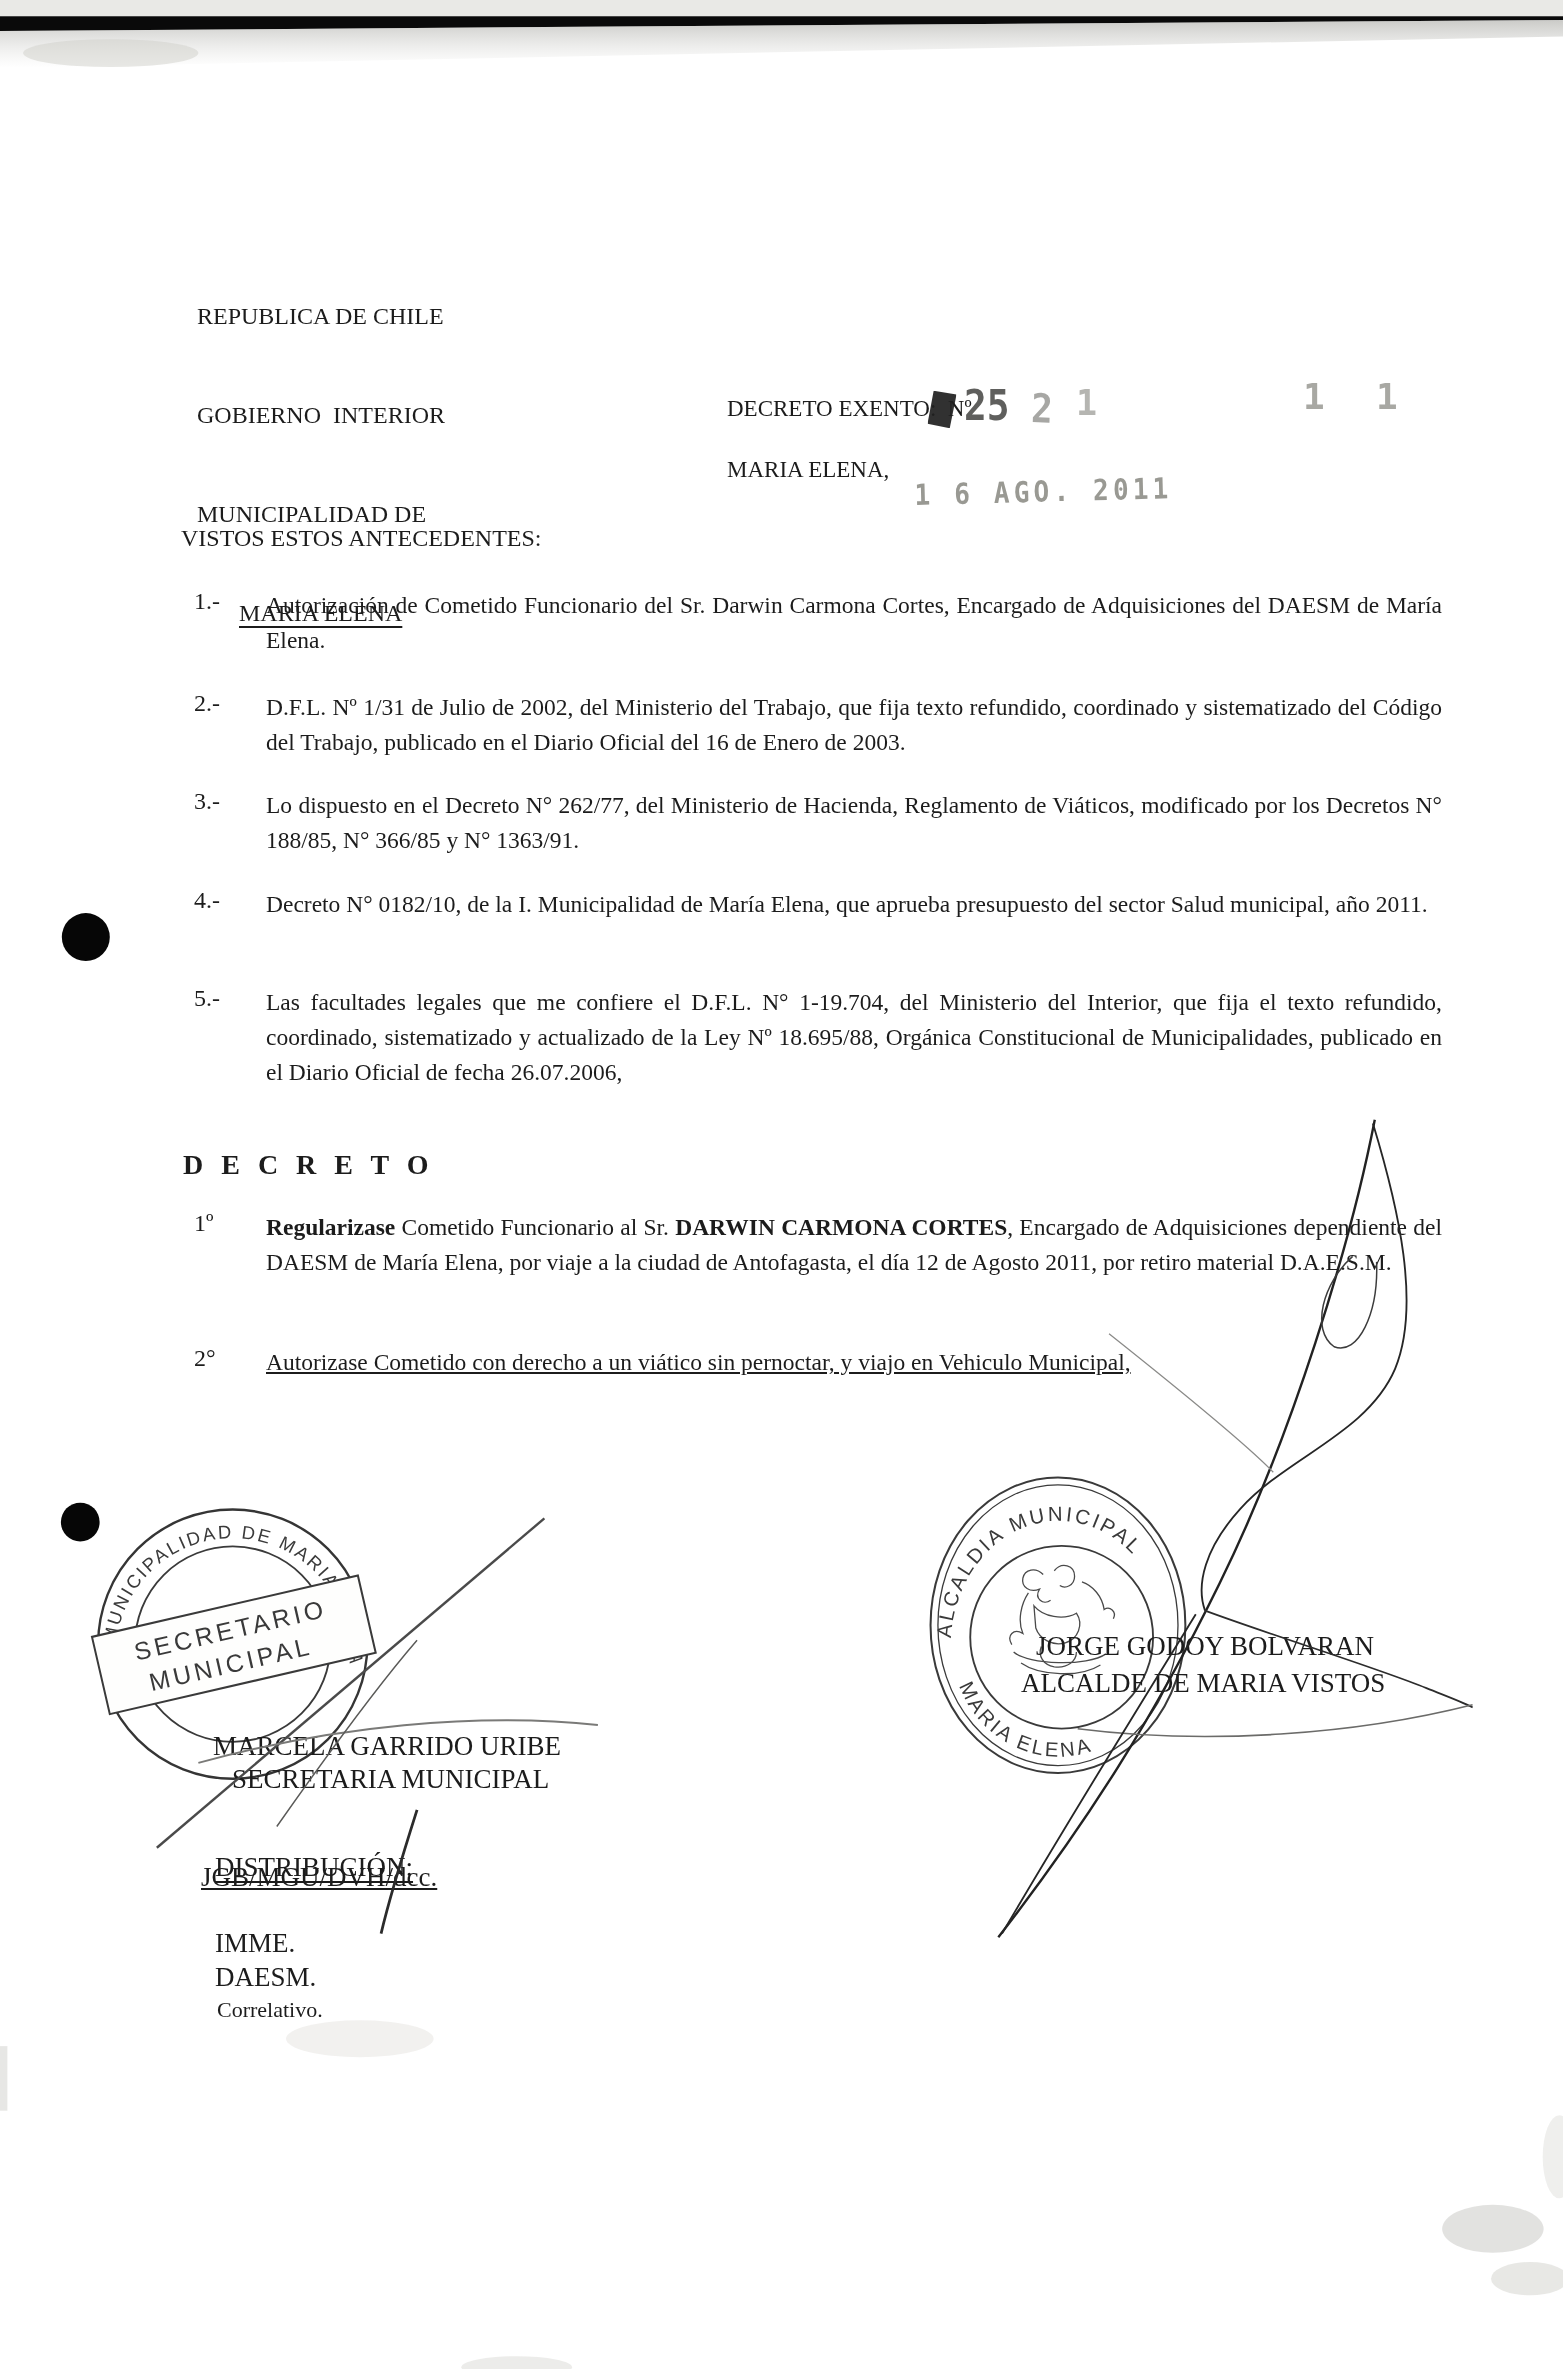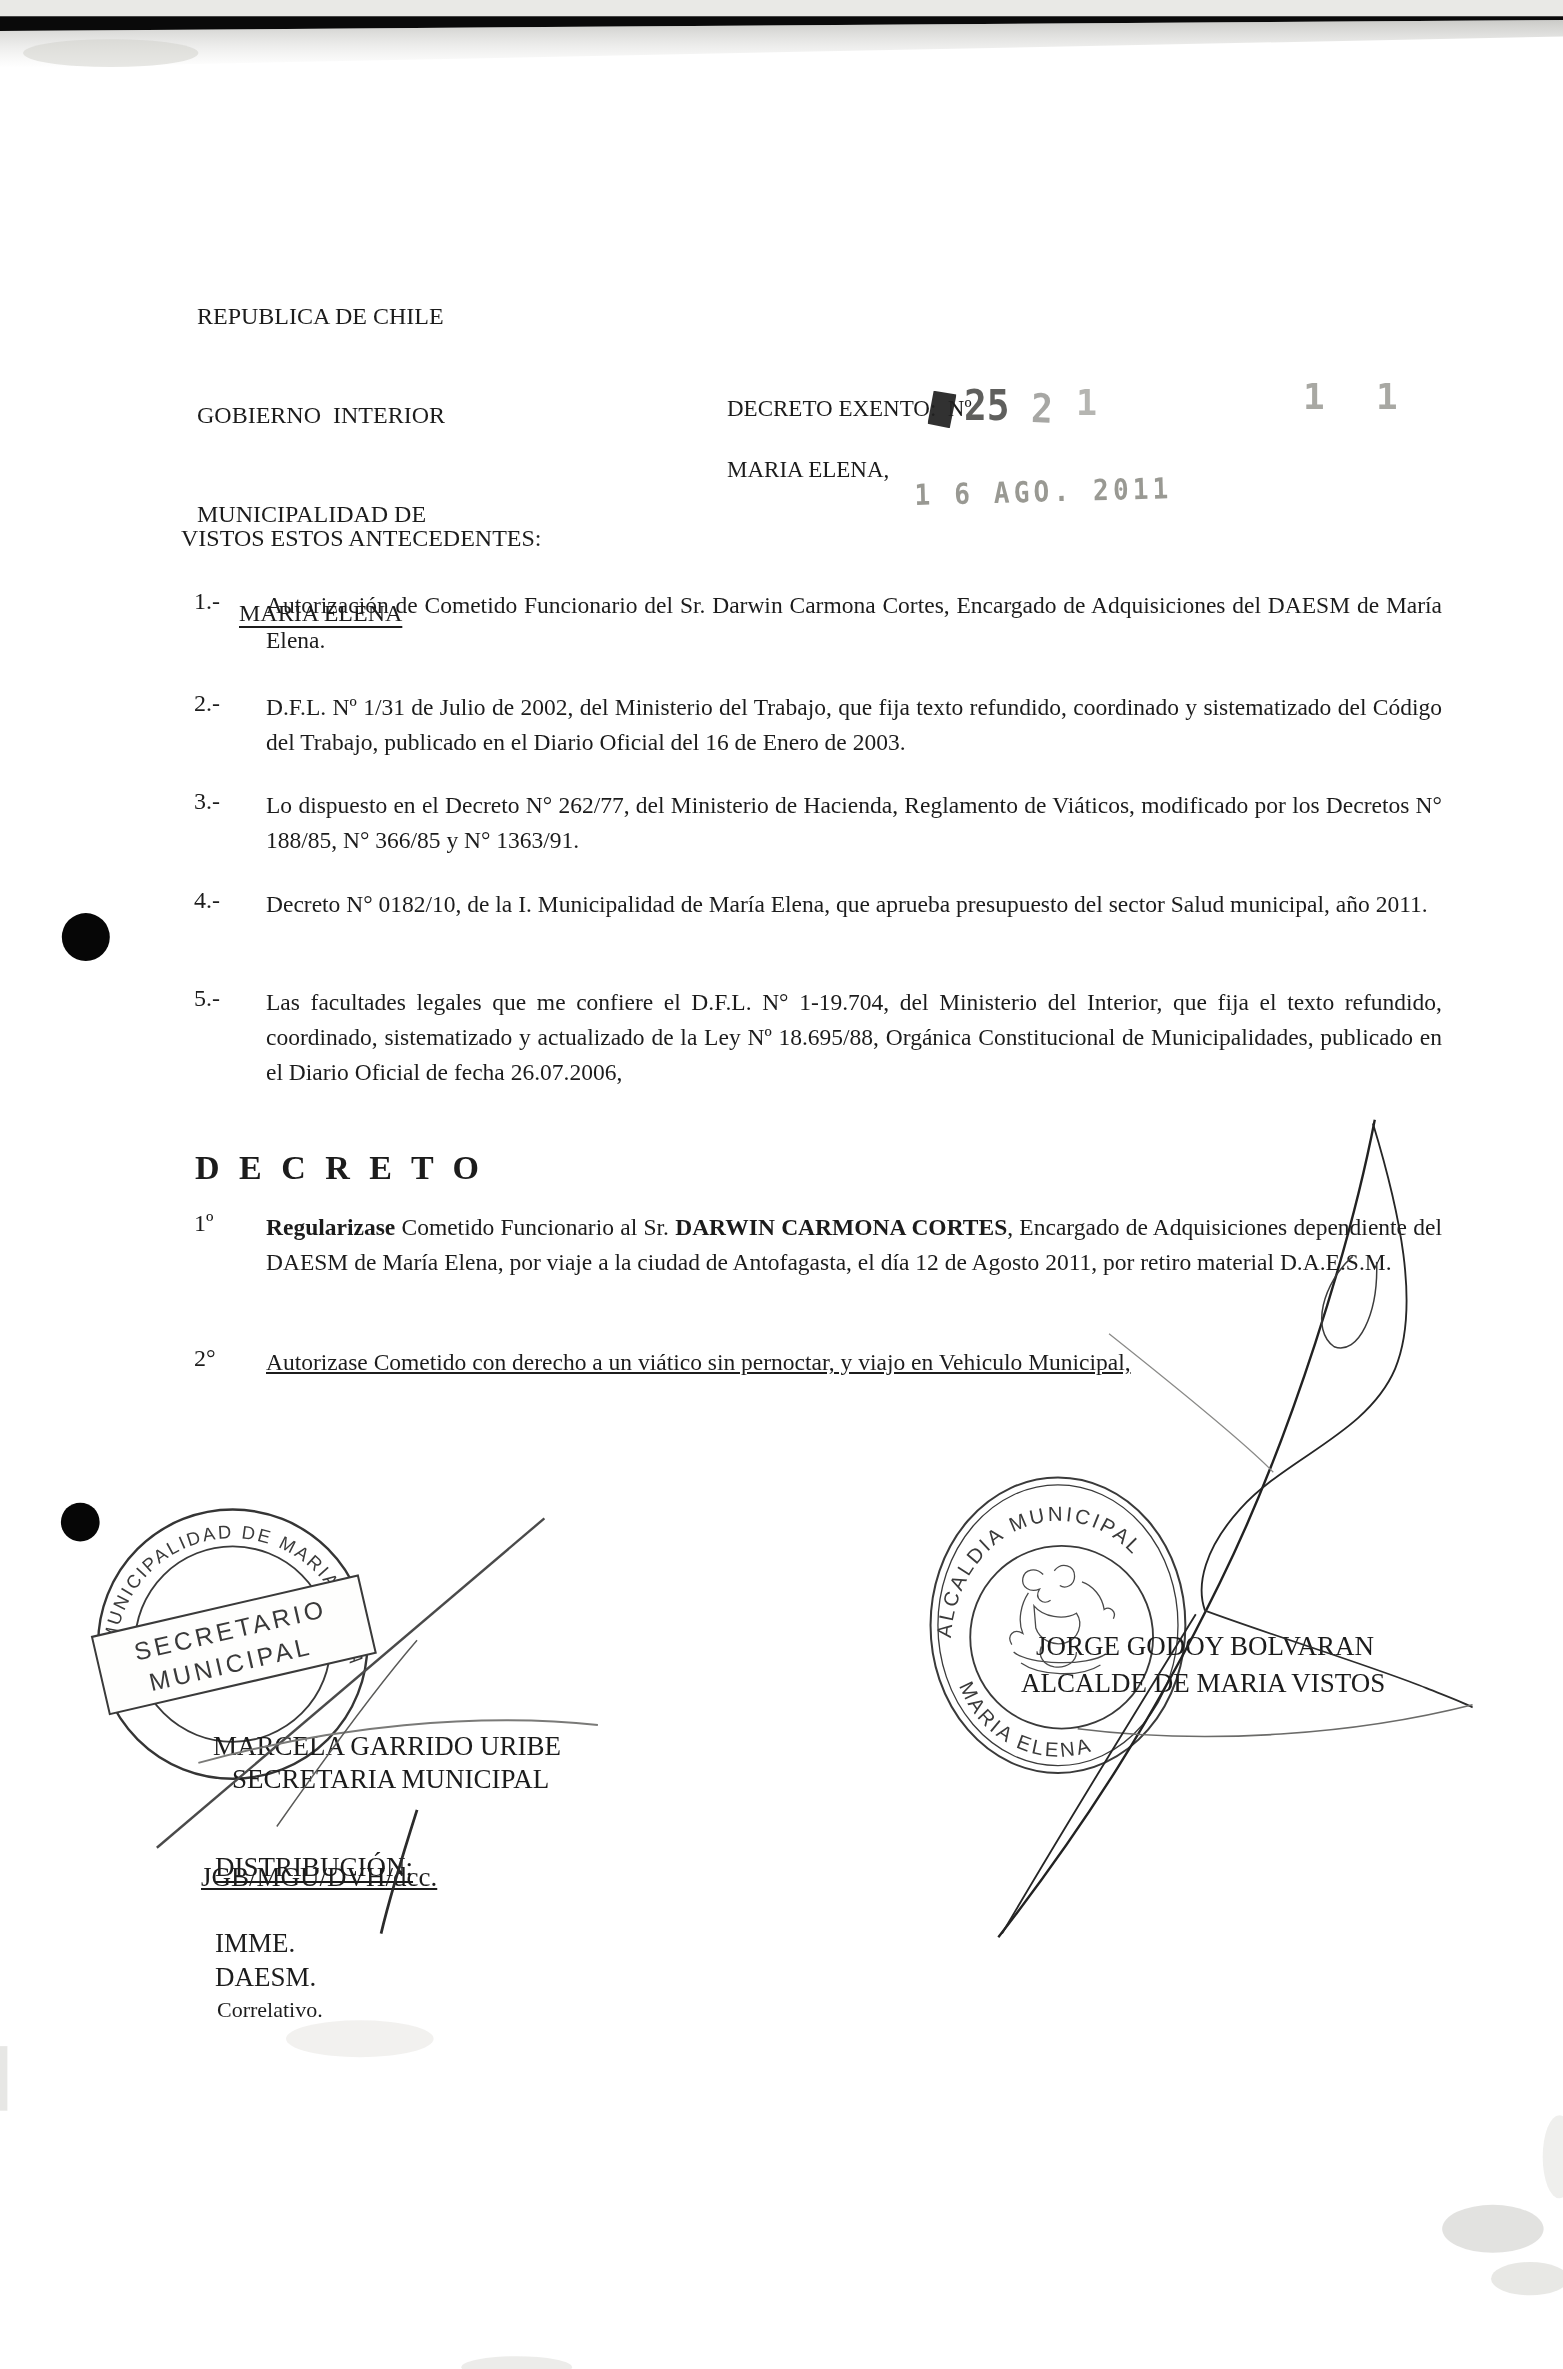--- a/index.html
+++ b/index.html
@@ -21,21 +21,21 @@
   .num-blob{left:928px;top:375px;width:28px;height:37px;background:#1f1f1f;opacity:.92;
     clip-path:polygon(18% 0,100% 8%,80% 100%,0 90%);transform:rotate(2deg);}
   .n25{left:964px;top:365px;font-size:42px;color:#4a4a47;opacity:.88;transform:scaleX(.9);}
   .n2 {left:1032px;top:369px;font-size:40px;color:#6e6e69;opacity:.6;transform:scaleX(.9) rotate(2deg);}
   .n1 {left:1076px;top:367px;font-size:35px;color:#7a7a72;opacity:.55;}
   .n11{left:1303px;top:360px;font-size:36px;color:#84847d;opacity:.7;letter-spacing:14.8px;}
   .date-stamp{left:914px;top:462px;font-size:29px;color:#8f8f88;letter-spacing:4.6px;
     transform:rotate(-1.5deg) scaleX(.9);opacity:.9;}
   
   .vistos-h{left:181px;top:509px;font-size:24px;}
-  .decreto-h{left:195px;top:1133px;font-size:34px;font-weight:bold;letter-spacing:5.5px;}
+  .decreto-h{left:183px;top:1133px;font-size:28px;font-weight:bold;letter-spacing:5.5px;}
   
   .item{left:194px;width:1248px;}
   .item .num{position:absolute;left:0;top:0;font-size:24px;}
   .item .txt{margin-left:72px;text-align:justify;font-size:23.5px;line-height:35px;}
   
   .name-line{font-size:27px;}
   
   .foot{font-size:27px;}
   .foot-small{font-size:22px;}
   svg{display:block;}

